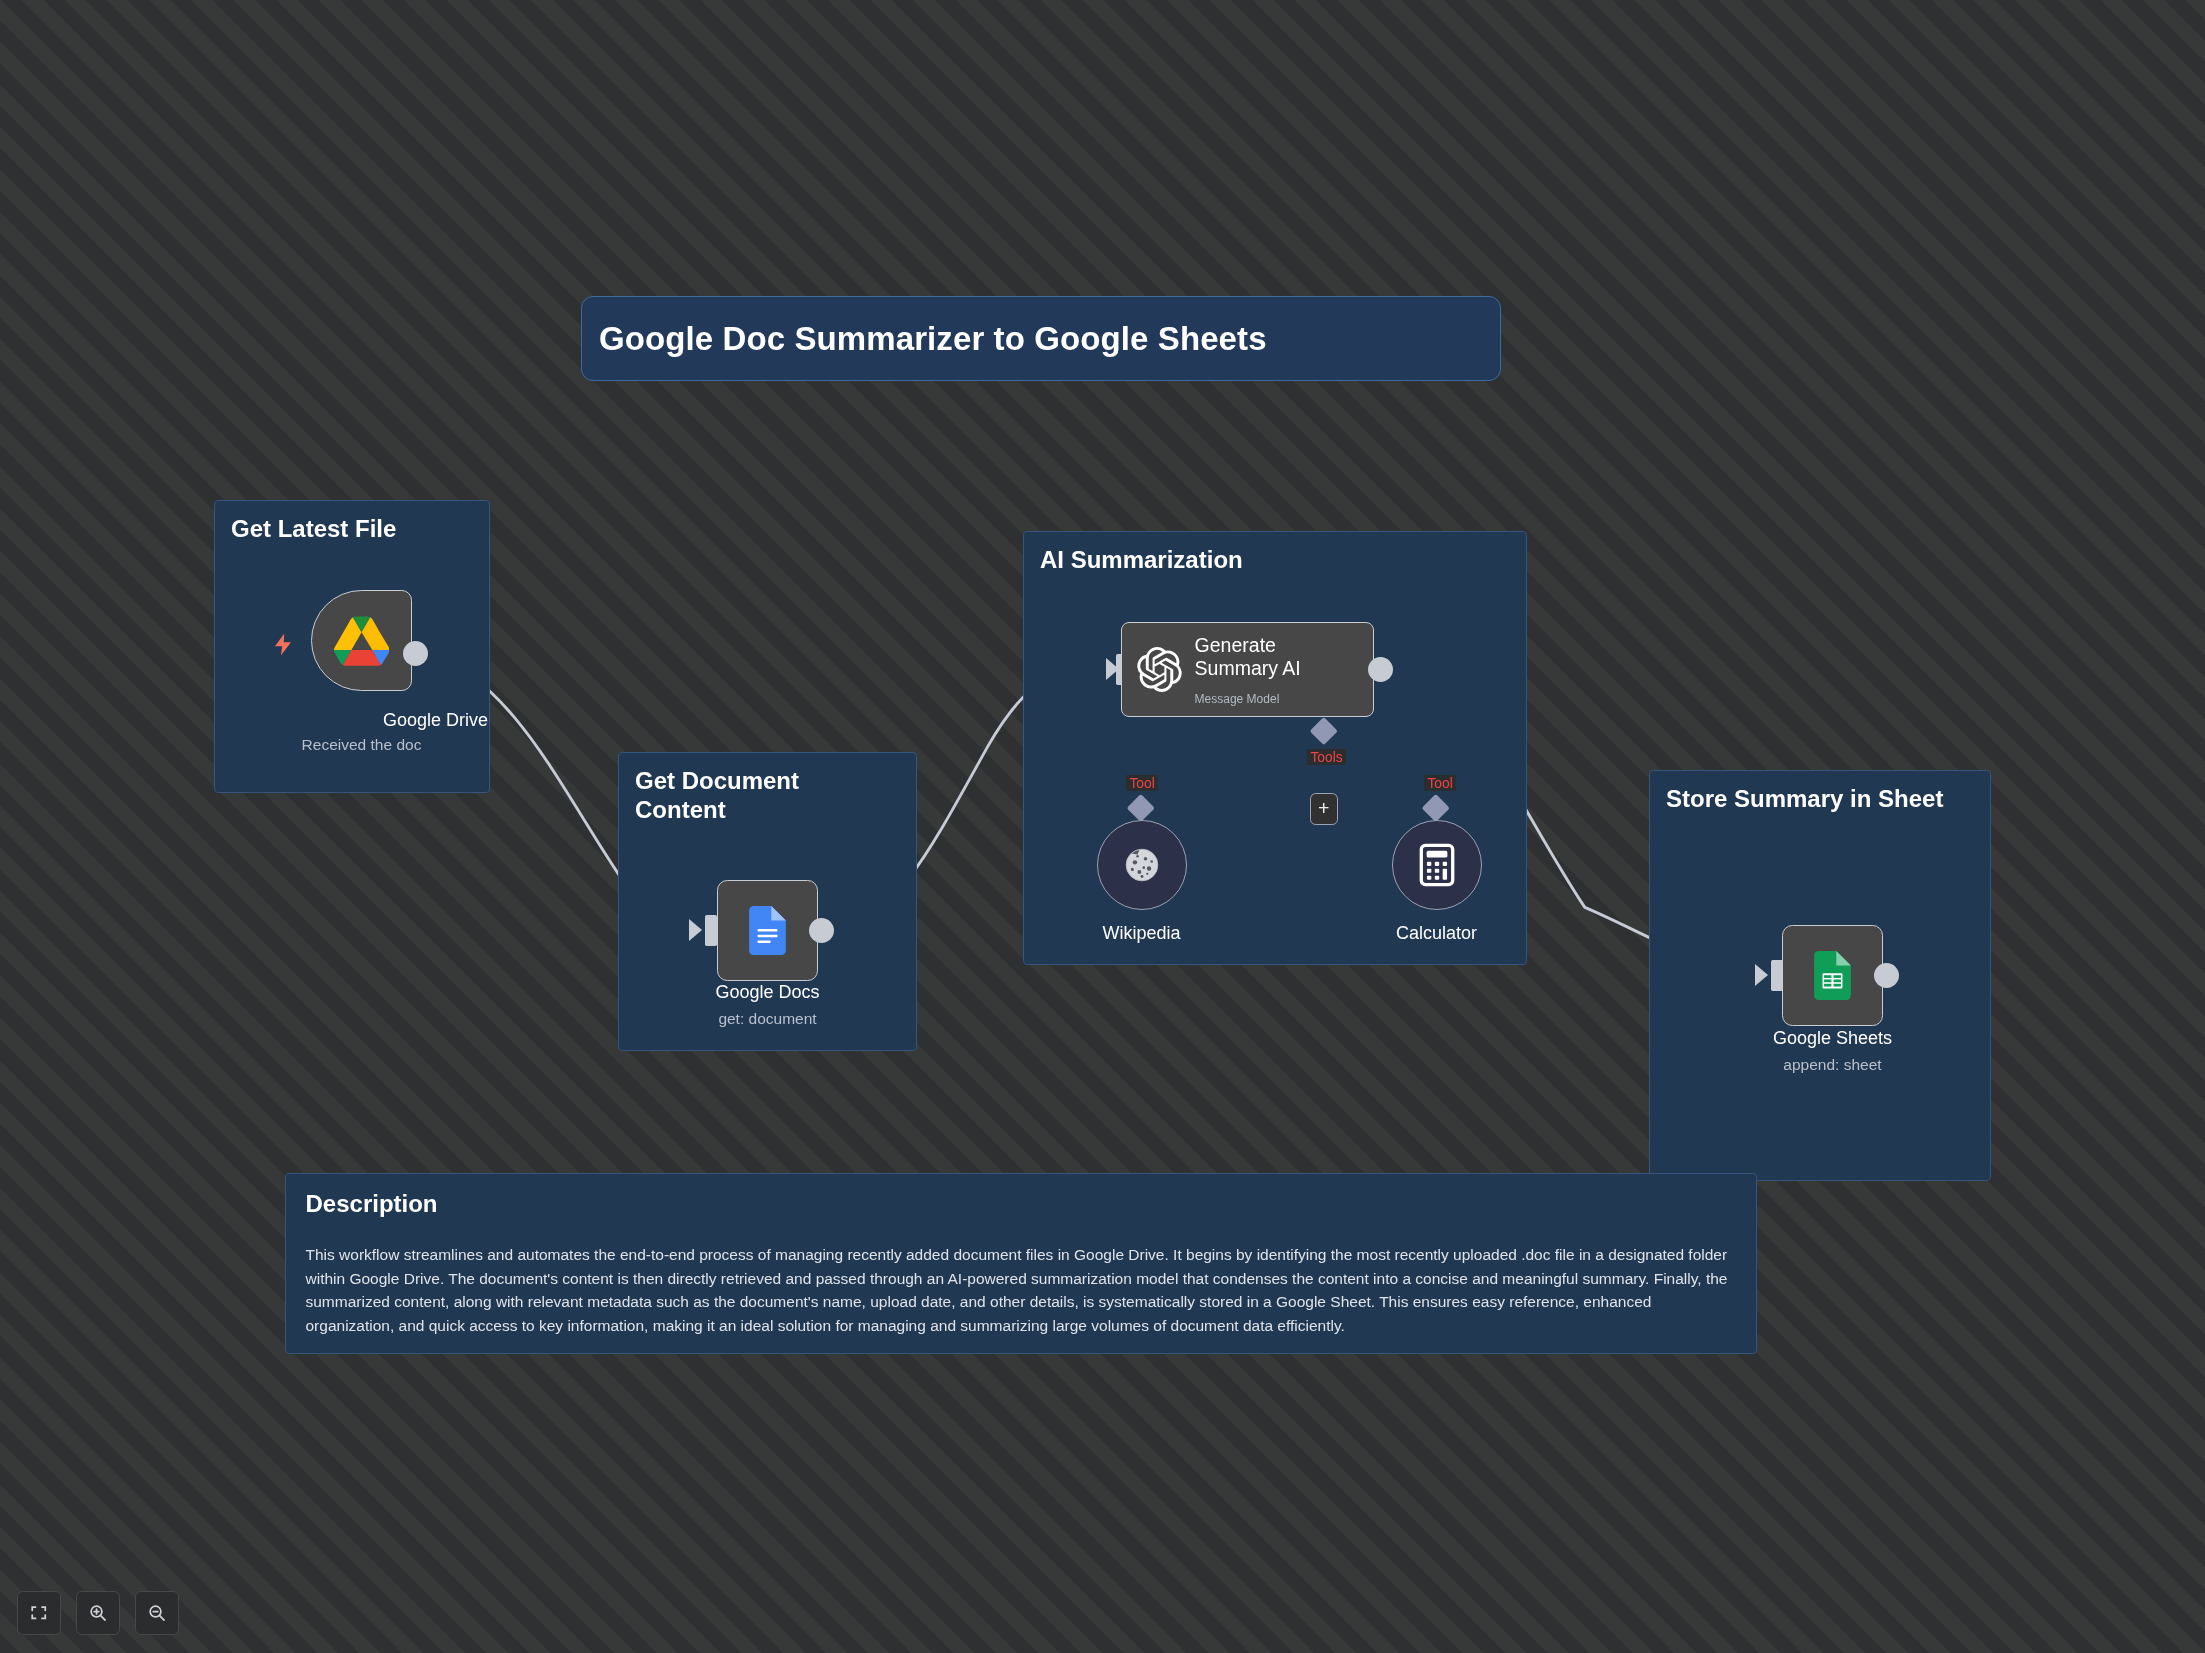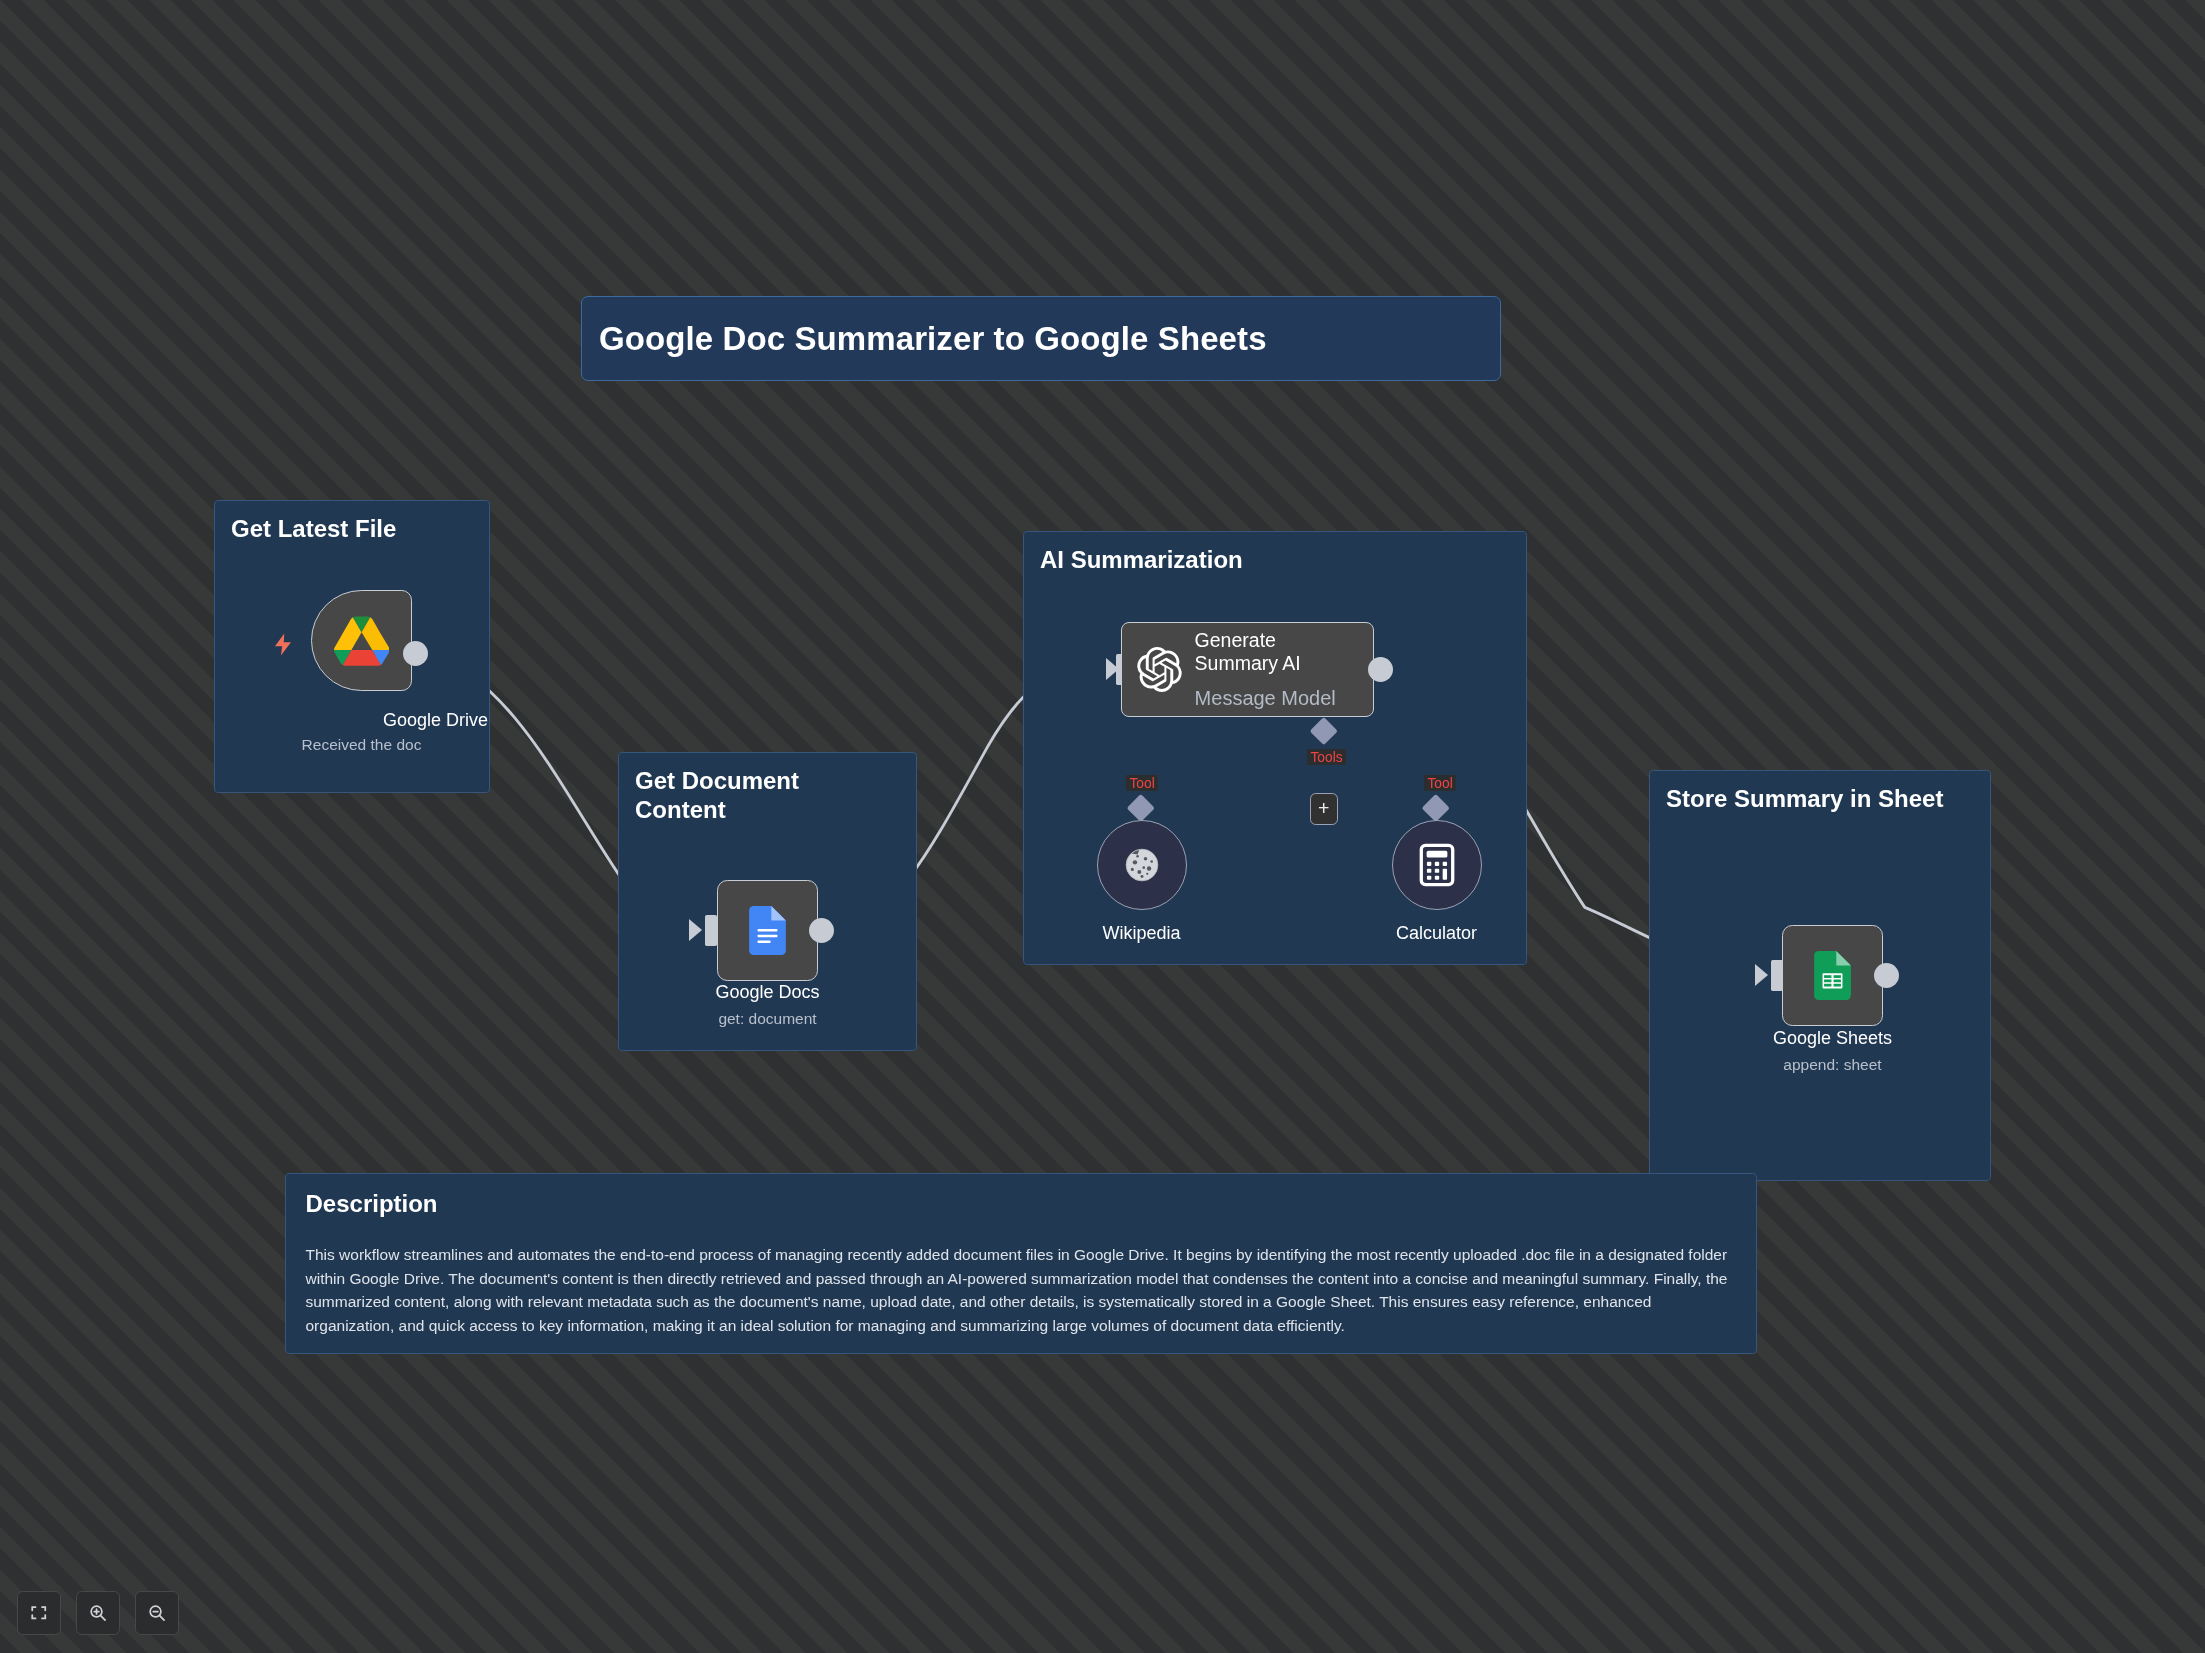--- a/index.html
+++ b/index.html
@@ -13,21 +13,21 @@
   }
   #canvas{position:absolute;inset:0;}
 
   
   #edges{position:absolute;left:0;top:0;width:2205px;height:1654px;pointer-events:none;}
 
   
   .title-banner{
     position:absolute;left:581px;top:296px;width:920px;height:85px;
     background:#22395a;border:1.1px solid #3d6align;border:1.1px solid #3d6a9e;
-    border-radius:7px;box-sizing:border-box;
+    border-radius:12px;box-sizing:border-box;
     display:flex;align-items:center;padding-left:17px;
   }
   .title-banner .t{font-size:33px;font-weight:bold;letter-spacing:0.1px;color:#ffffff;}
 
   
   .group{
     position:absolute;background:#21385380;background:#213853;
     border:1.1px solid #37567d;border-radius:4.6px;box-sizing:border-box;
   }
   .group > .gtitle{
@@ -73,21 +73,21 @@
   .bolt{position:absolute;font-size:27.6px;color:#f0705a;line-height:1;}
 
   
   #n-ai{
     position:absolute;left:1121px;top:622px;width:253px;height:95px;
     background:#474747;border:1.7px solid #c8cdd4;border-radius:8px;
     box-sizing:border-box;display:flex;align-items:center;padding-left:15px;gap:12.6px;
   }
   #n-ai .txt{display:flex;flex-direction:column;gap:12px;}
   #n-ai .ttl{font-size:19.5px;color:#ffffff;line-height:1.18;max-width:144px;}
-  #n-ai .sub{font-size:20px;color:#b3bbc6;}
+  #n-ai .sub{font-size:12px;color:#b3bbc6;}
 
   
   .tool-node{
     position:absolute;width:90px;height:90px;border-radius:50%;
     background:#2c3048;border:1.7px solid #9aa2b4;box-sizing:border-box;
     display:flex;align-items:center;justify-content:center;
   }
   .diamond{
     position:absolute;width:19.5px;height:19.5px;background:#9098b4;
     transform:rotate(45deg);border-radius:2.3px;

